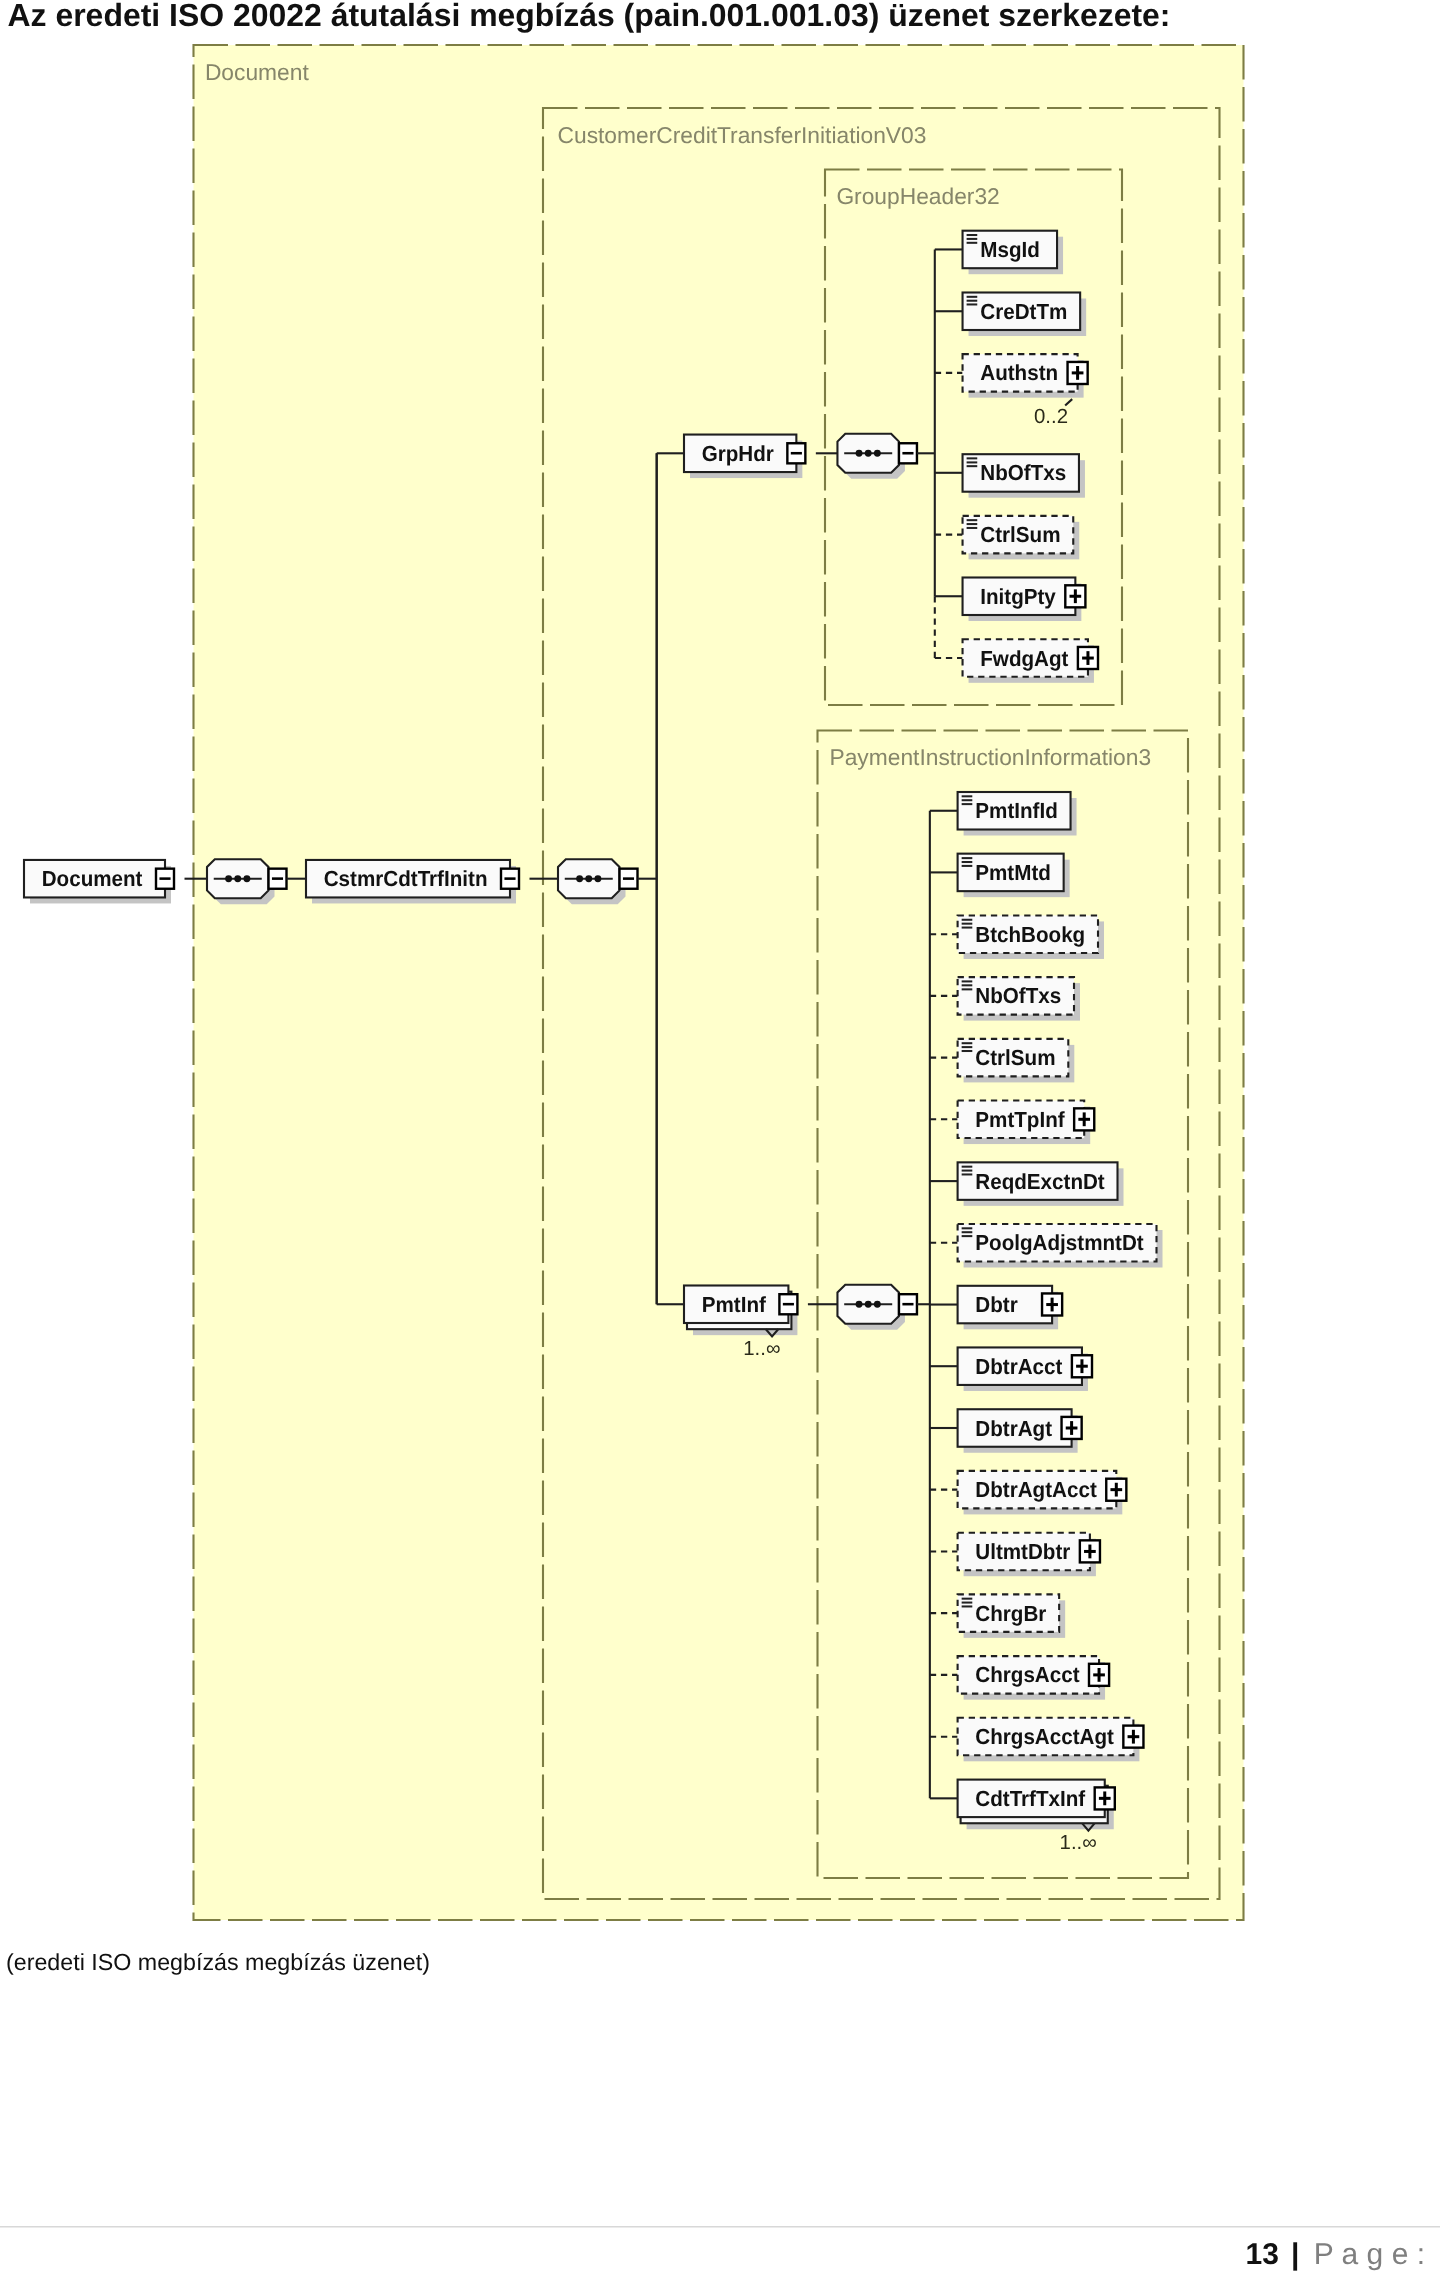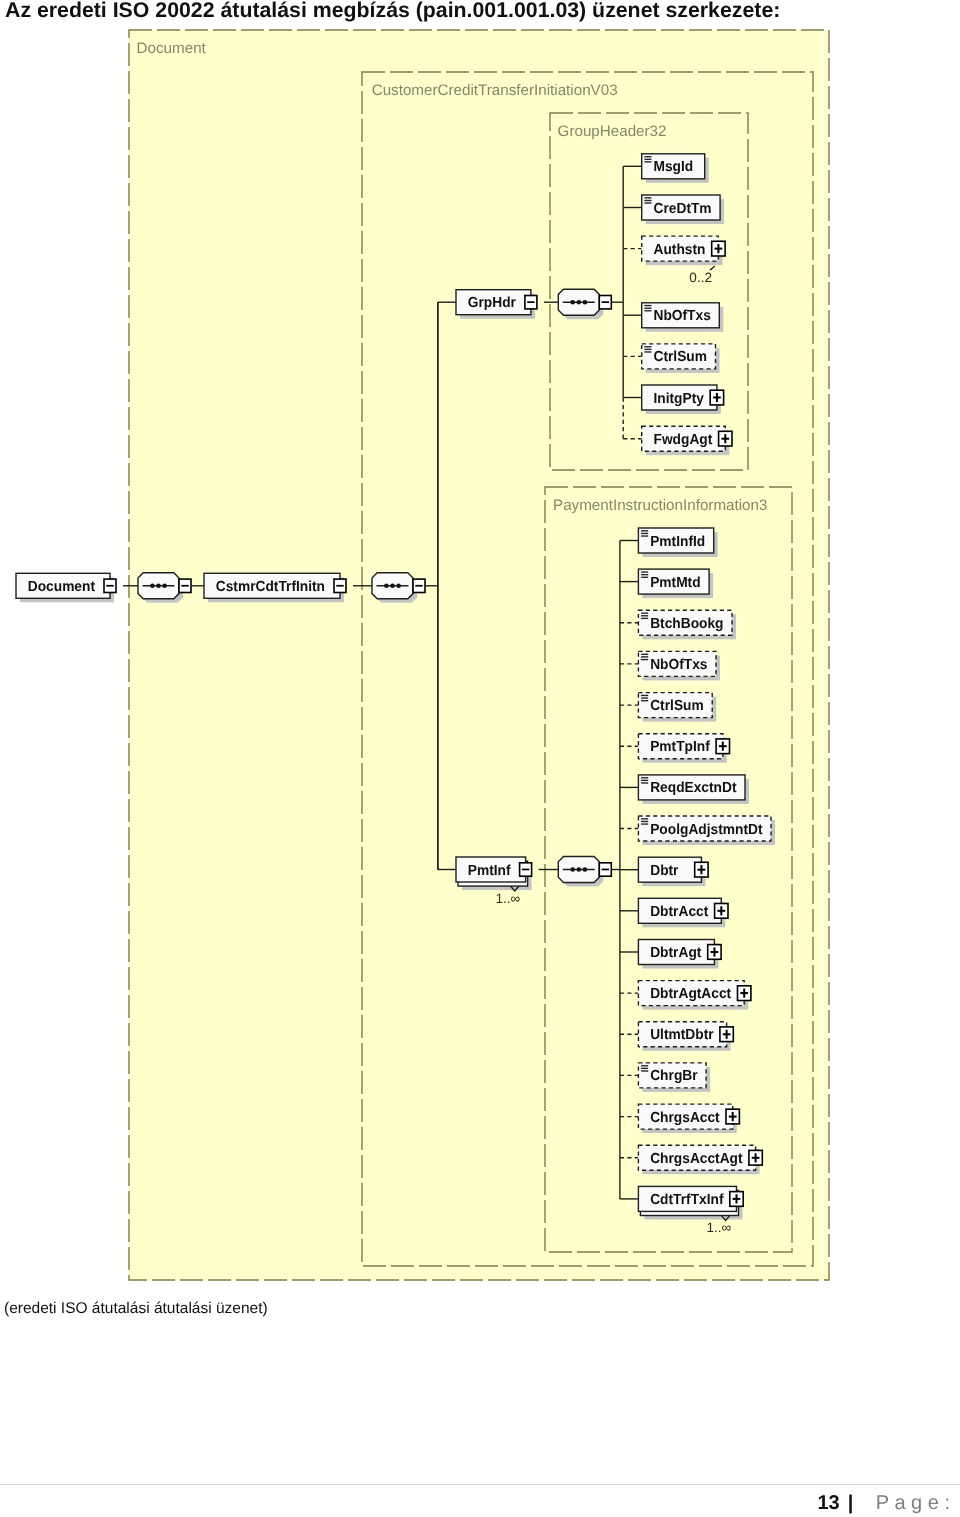--- a/index.html
+++ b/index.html
@@ -1,21 +1,21 @@
 <!DOCTYPE html>
 <html><head>
 <meta charset="utf-8">
 <style>
   html,body{margin:0;padding:0;background:#fff;-webkit-font-smoothing:antialiased;text-rendering:geometricPrecision;}
   body{width:960px;height:1517px;position:relative;font-family:"Liberation Sans",sans-serif;overflow:hidden;}
   .page-title{position:absolute;left:5px;top:-2px;font-size:21.3px;font-weight:bold;color:#111;white-space:nowrap;}
   .caption{position:absolute;left:4px;top:1300px;font-size:15.5px;color:#111;white-space:nowrap;}
   .footer-rule{position:absolute;left:0;top:1484px;width:960px;height:1px;background:#d8d8d8;}
   .footer-text{position:absolute;right:10px;top:1492px;font-size:20px;color:#7f7f7f;white-space:nowrap;}
-  .footer-text .pw{letter-spacing:0px;margin-left:17px;}
+  .footer-text .pw{letter-spacing:0px;margin-left:4px;}
   .footer-text .pn{color:#111;font-weight:bold;}
   .footer-text .sep{color:#111;font-weight:bold;margin-left:2.5px;}
   #diag{position:absolute;left:0;top:0;}
   #diag .cont{fill:#ffffcc;stroke:#7d7d44;stroke-width:1.4;stroke-dasharray:23 5;}
   #diag .contlbl{font-family:"Liberation Sans",sans-serif;font-size:15.2px;fill:#86866a;}
   #diag .sh{fill:#c4c4c4;}
   #diag .bx{fill:#fafafa;stroke:#1f1f1f;stroke-width:1.4;}
   #diag .bx.dash{stroke-dasharray:4.2 3.2;}
   #diag .ln{stroke:#1f1f1f;stroke-width:1.4;fill:none;}
   #diag .dashln{stroke-dasharray:4.2 3.2;}
@@ -413,15 +413,15 @@
 <text class="lbl" x="650.2" y="1203.9" textLength="73.3" lengthAdjust="spacingAndGlyphs">CdtTrfTxInf</text>
 <g>
 <rect class="btn2" x="729.8" y="1191.6" width="13.4" height="14.7"></rect>
 <rect class="btnk" x="732.6" y="1197.9" width="7.8" height="2.0"></rect>
 <rect class="btnk" x="735.5" y="1194.3" width="2.0" height="9.2"></rect>
 </g>
 <polyline class="ln" points="721.5,1215.6 725.6,1220.4 729.7,1215.6"></polyline>
 </g>
 <text class="occ" x="718.8" y="1232.4" text-anchor="middle">1..∞</text>
 </svg>
-<div class="caption">(eredeti ISO átutalási átutalási üzenet)</div>
+<div class="caption">(eredeti ISO megbízás megbízás üzenet)</div>
 <div class="footer-rule"></div>
 <div class="footer-text"><span class="pn">13</span> <span class="sep">|</span> <span class="pw">P a g e :</span></div>
 
 </body></html>

